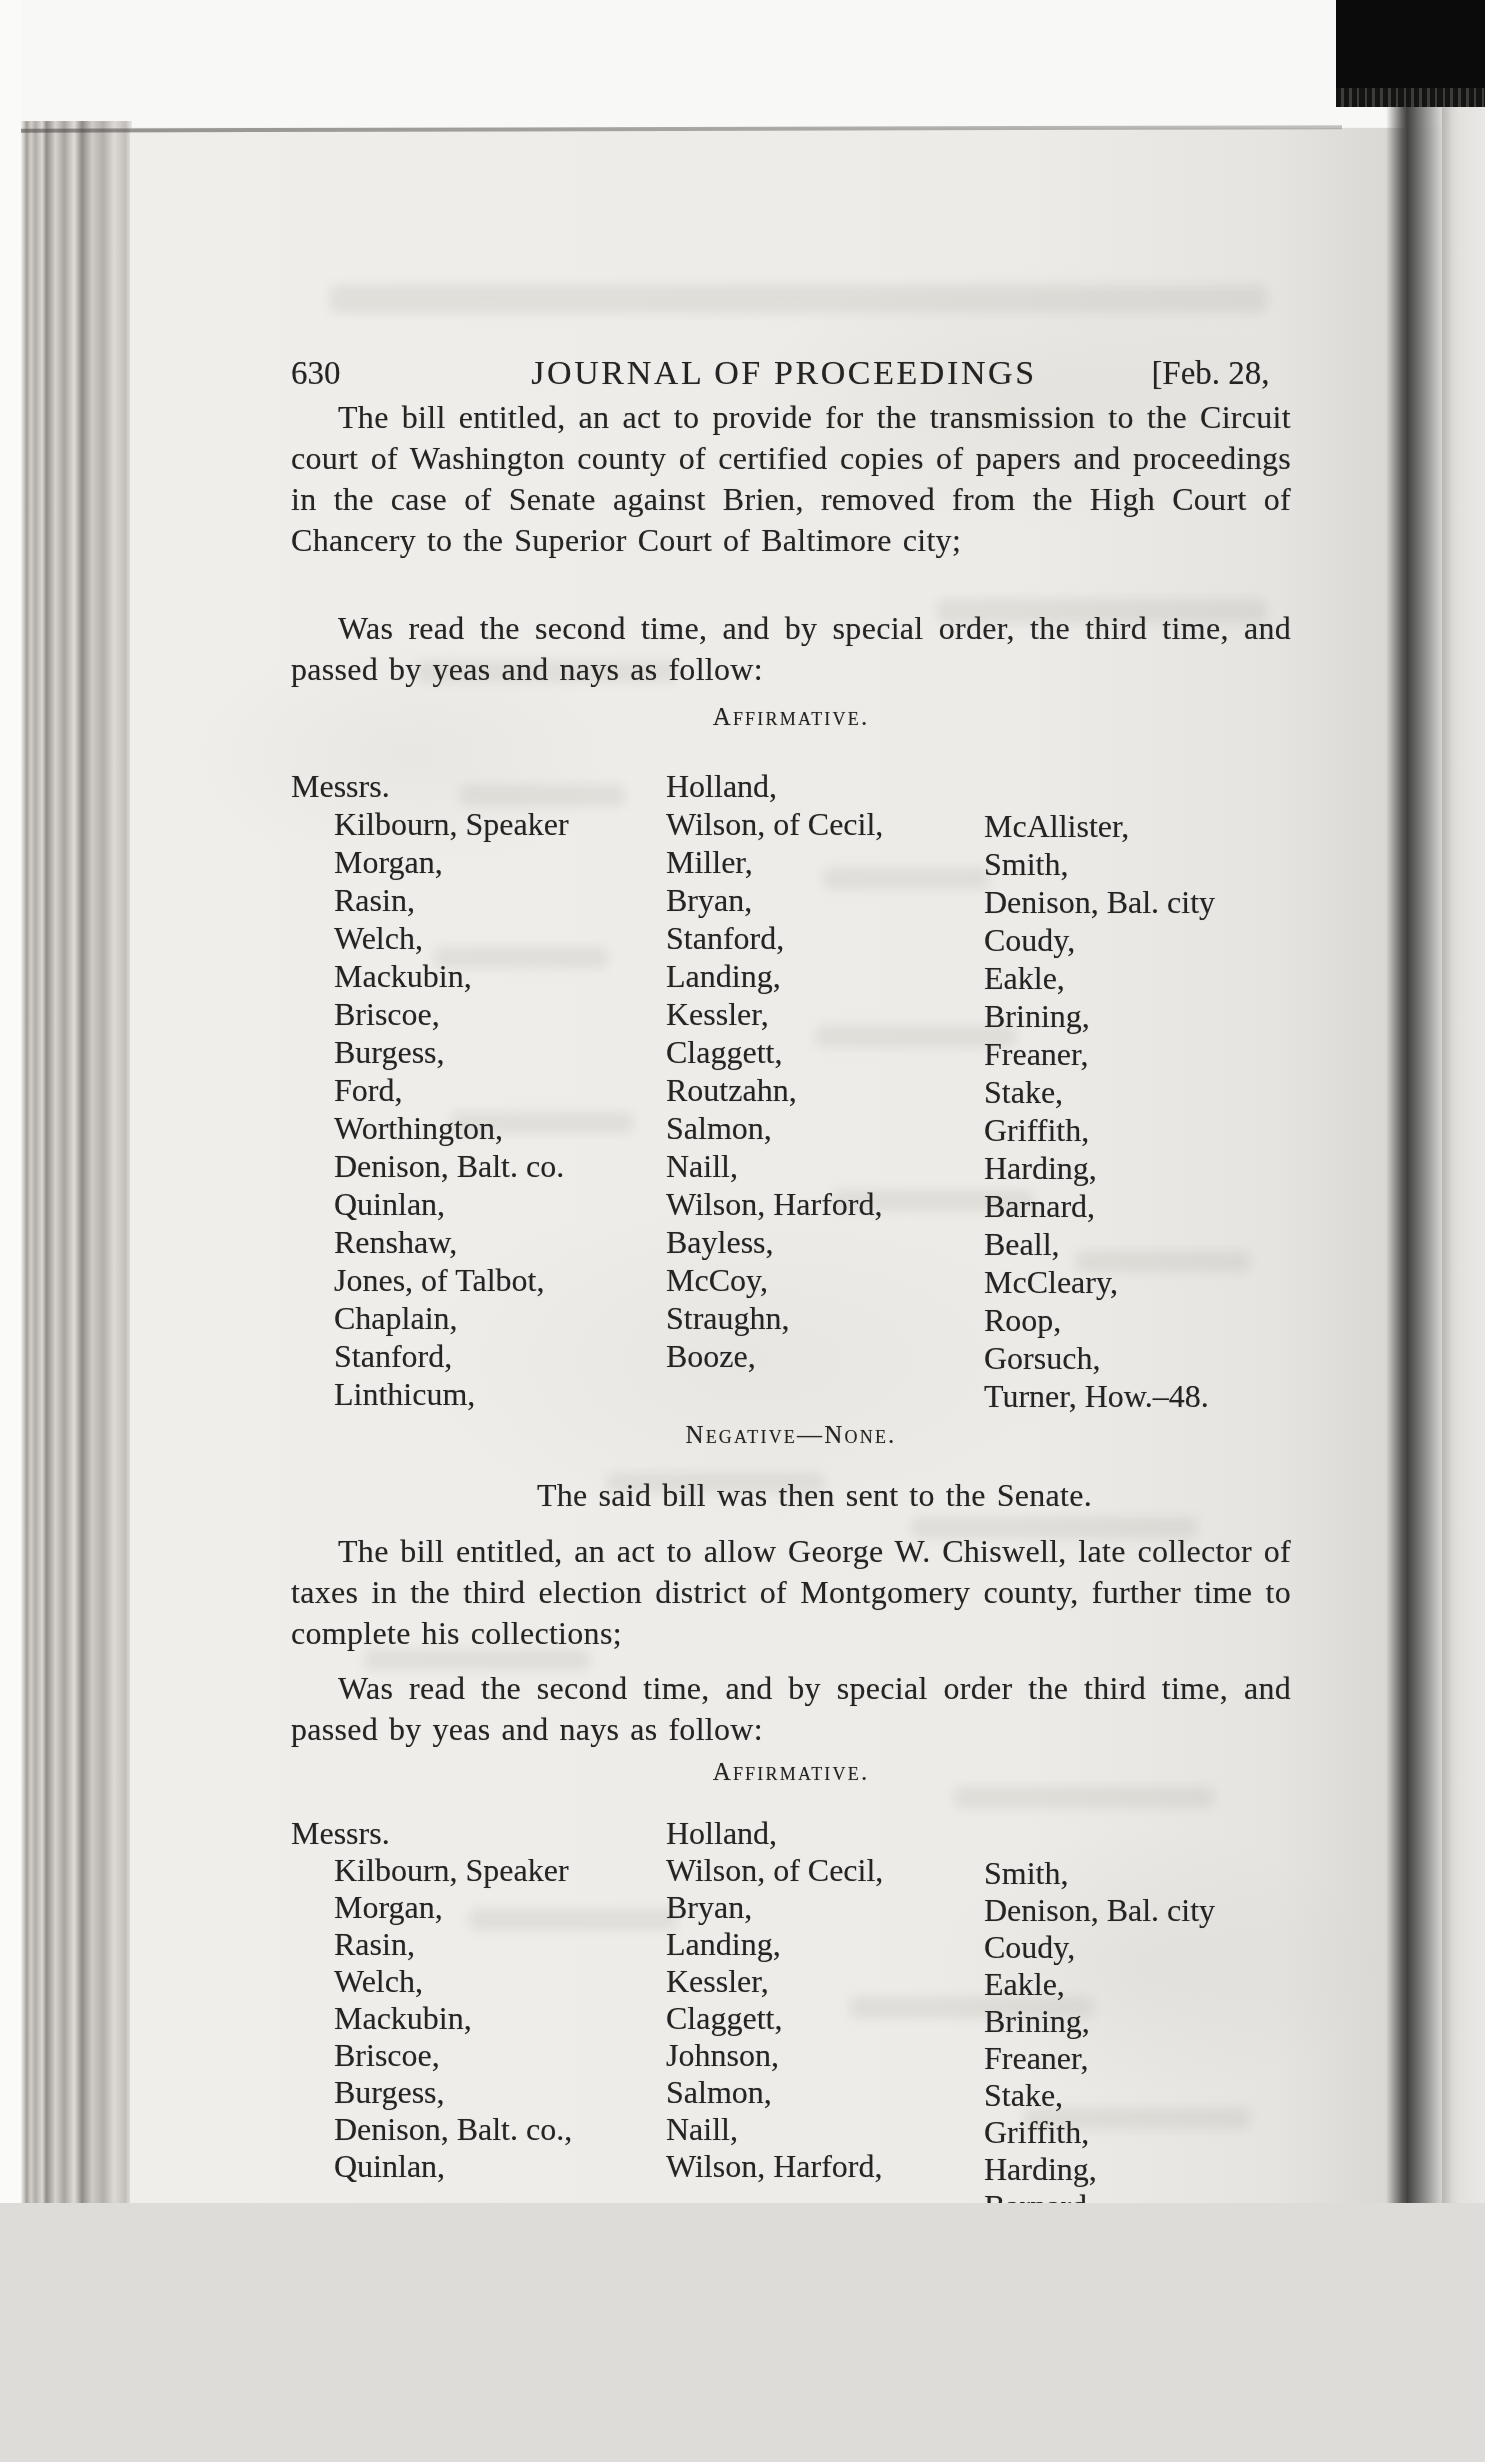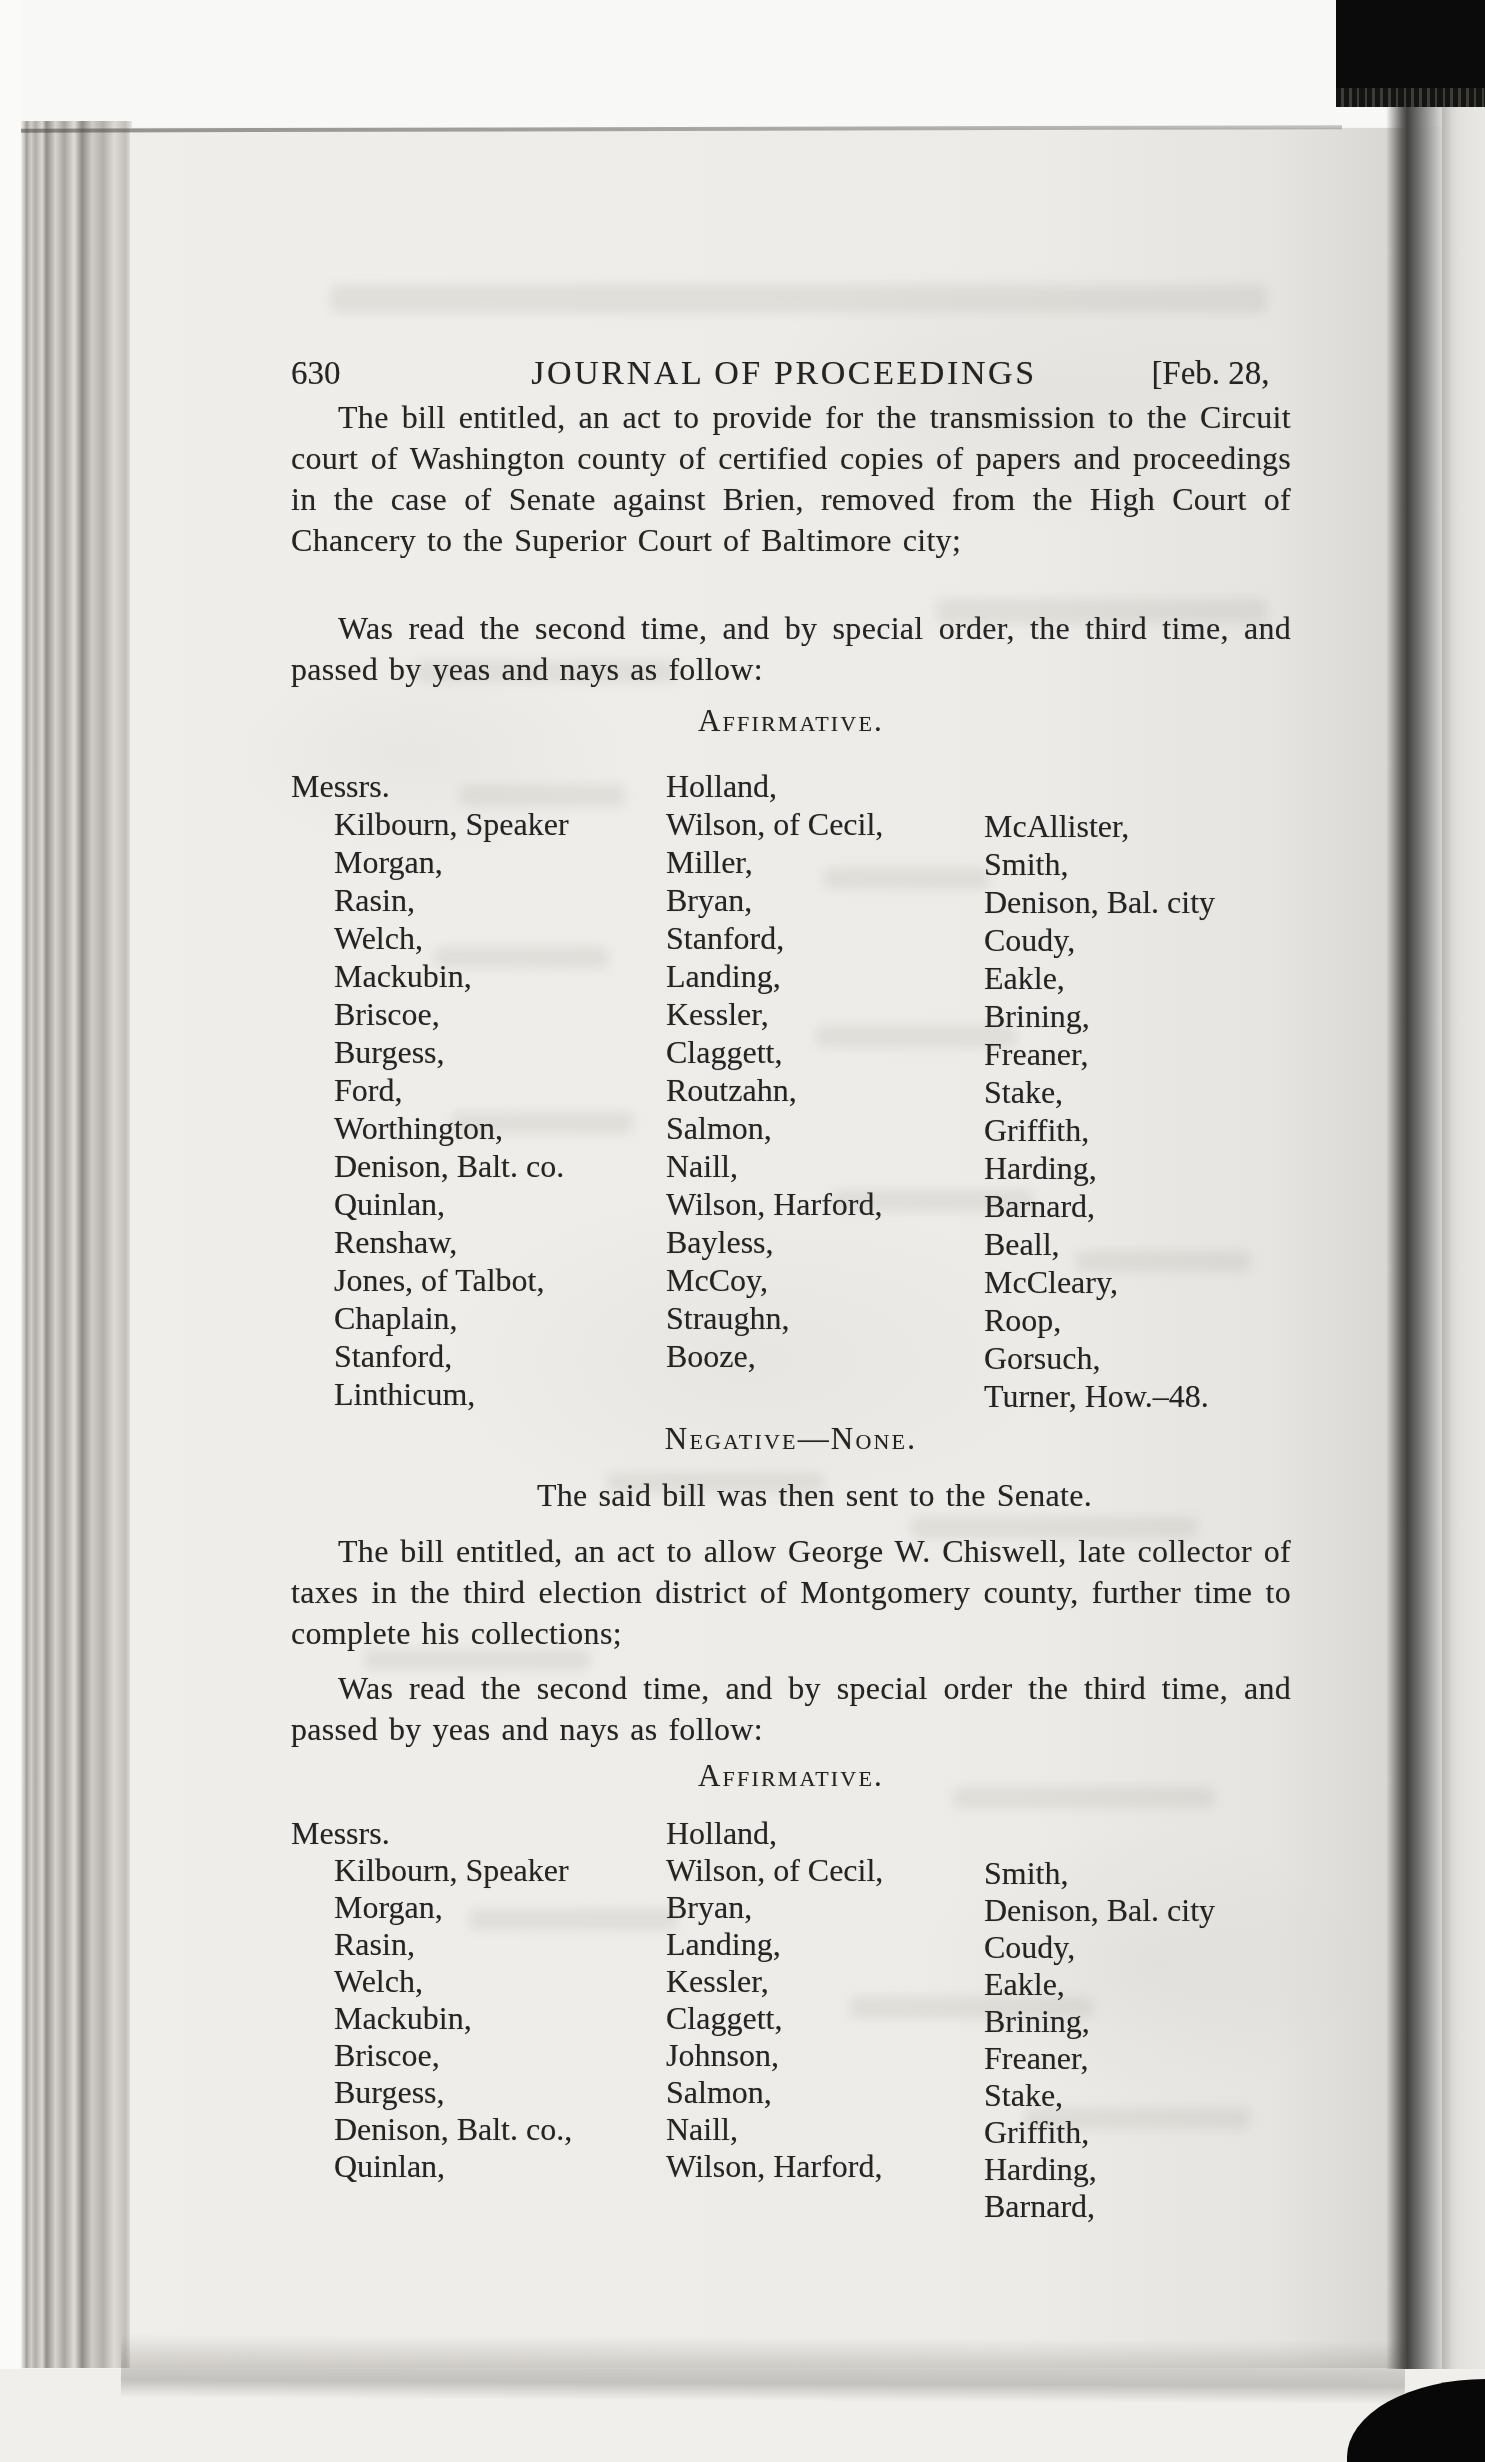--- a/index.html
+++ b/index.html
@@ -1,17 +1,17 @@
 <!DOCTYPE html>
 <html style="font-size:14px"><head>
 <meta charset="utf-8">
 <style>
   html,body { margin:0; padding:0; background:#dddcd9; }
   .canvas {
-    position:relative; width:1485px; height:2462px; overflow:hidden;
+    position:relative; width:1485px; height:2203px; overflow:hidden;
     background:#f4f3f0;
     font-family:"Liberation Serif","DejaVu Serif",serif;
     color:#242424;
   }
   
   .left-margin { position:absolute; left:0; top:0; width:21px; height:2462px; background:#fafaf8; }
   .page-stack {
     position:absolute; left:21px; top:121px; width:111px; height:2247px;
     background:linear-gradient(90deg,
       #f0efec 0%, #c8c5c0 3%, #a29f9a 5%, #d2cfca 9%, #b0ada8 13%,
@@ -75,21 +75,21 @@
     font-size:32px; line-height:41px; letter-spacing:0.3px; word-spacing:2.6px;
     text-align:justify; text-indent:47px;
   }
   .p-bill1    { top:397px; }
   .p-reading1 { top:608px; }
   .p-senate   { top:1475px; text-align:center; }
   .p-bill2    { top:1531px; }
   .p-reading2 { top:1668px; }
   .vote-heading {
     position:absolute; left:291px; width:1000px; text-align:center;
-    font-variant:small-caps; font-size:31px; letter-spacing:2.2px;
+    font-variant:small-caps; font-size:25px; letter-spacing:2.2px;
   }
   .h-affirm1  { top:703px; }
   .h-negative { top:1421px; }
   .h-affirm2  { top:1758px; }
   .list { position:absolute; left:0; top:0; width:1485px; font-size:32px; }
   .list1 { top:767px;  line-height:38px; }
   .list2 { top:1815px; line-height:37px; }
   .col { position:absolute; top:0; white-space:nowrap; }
   .col-1 { left:291px; }
   .col-2 { left:666px; }

